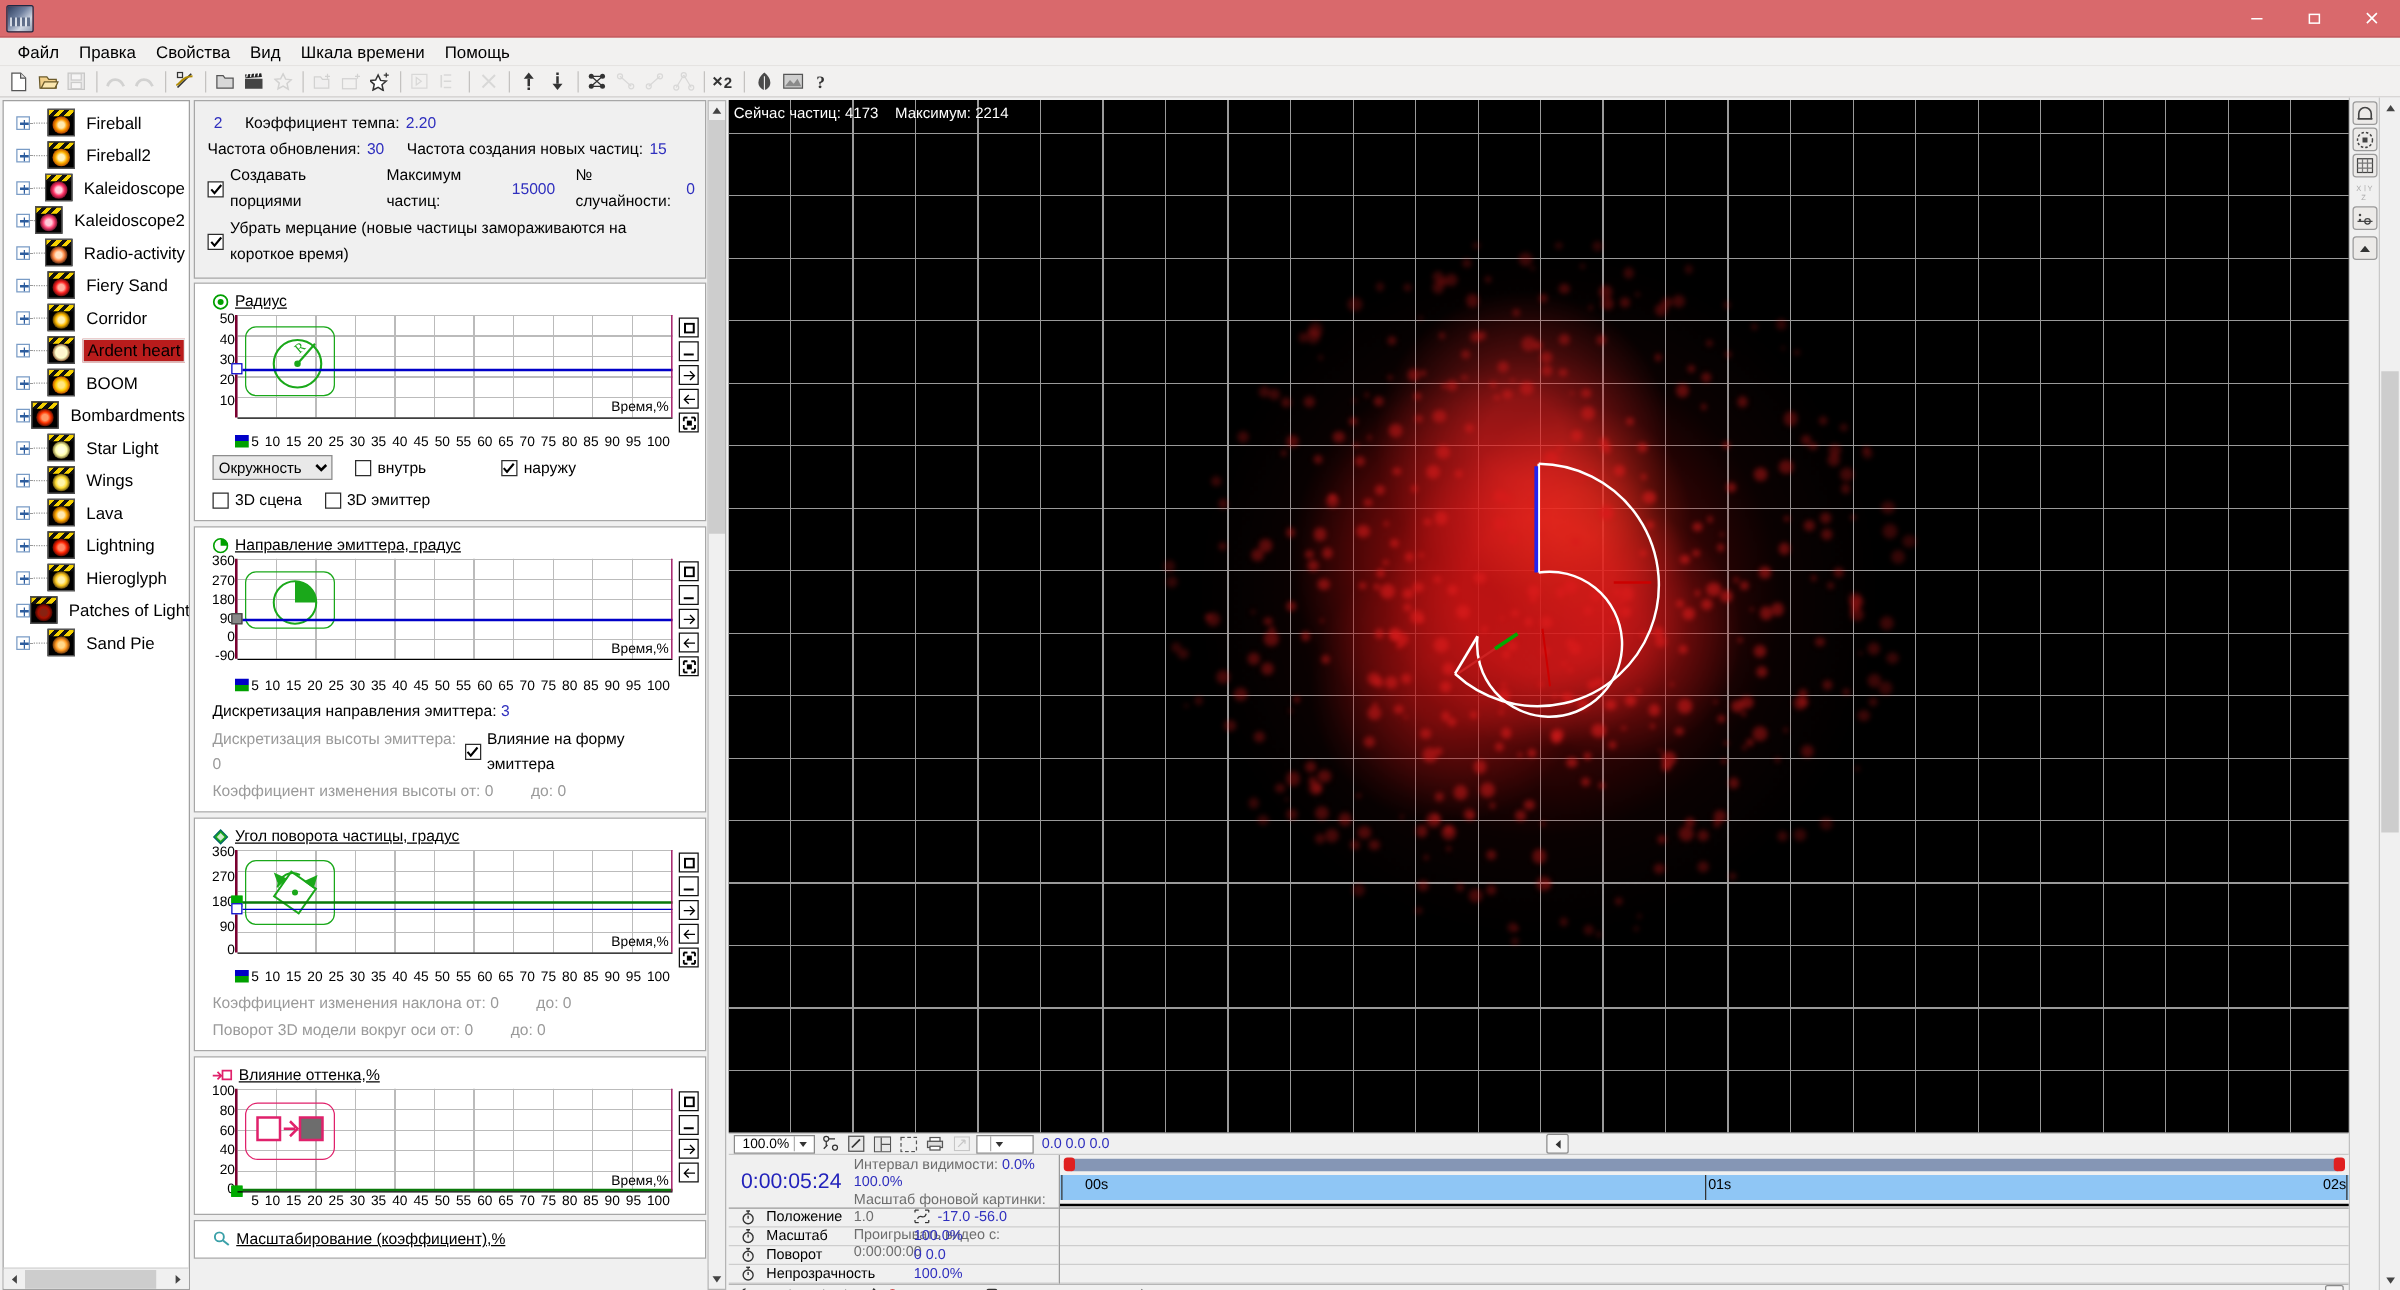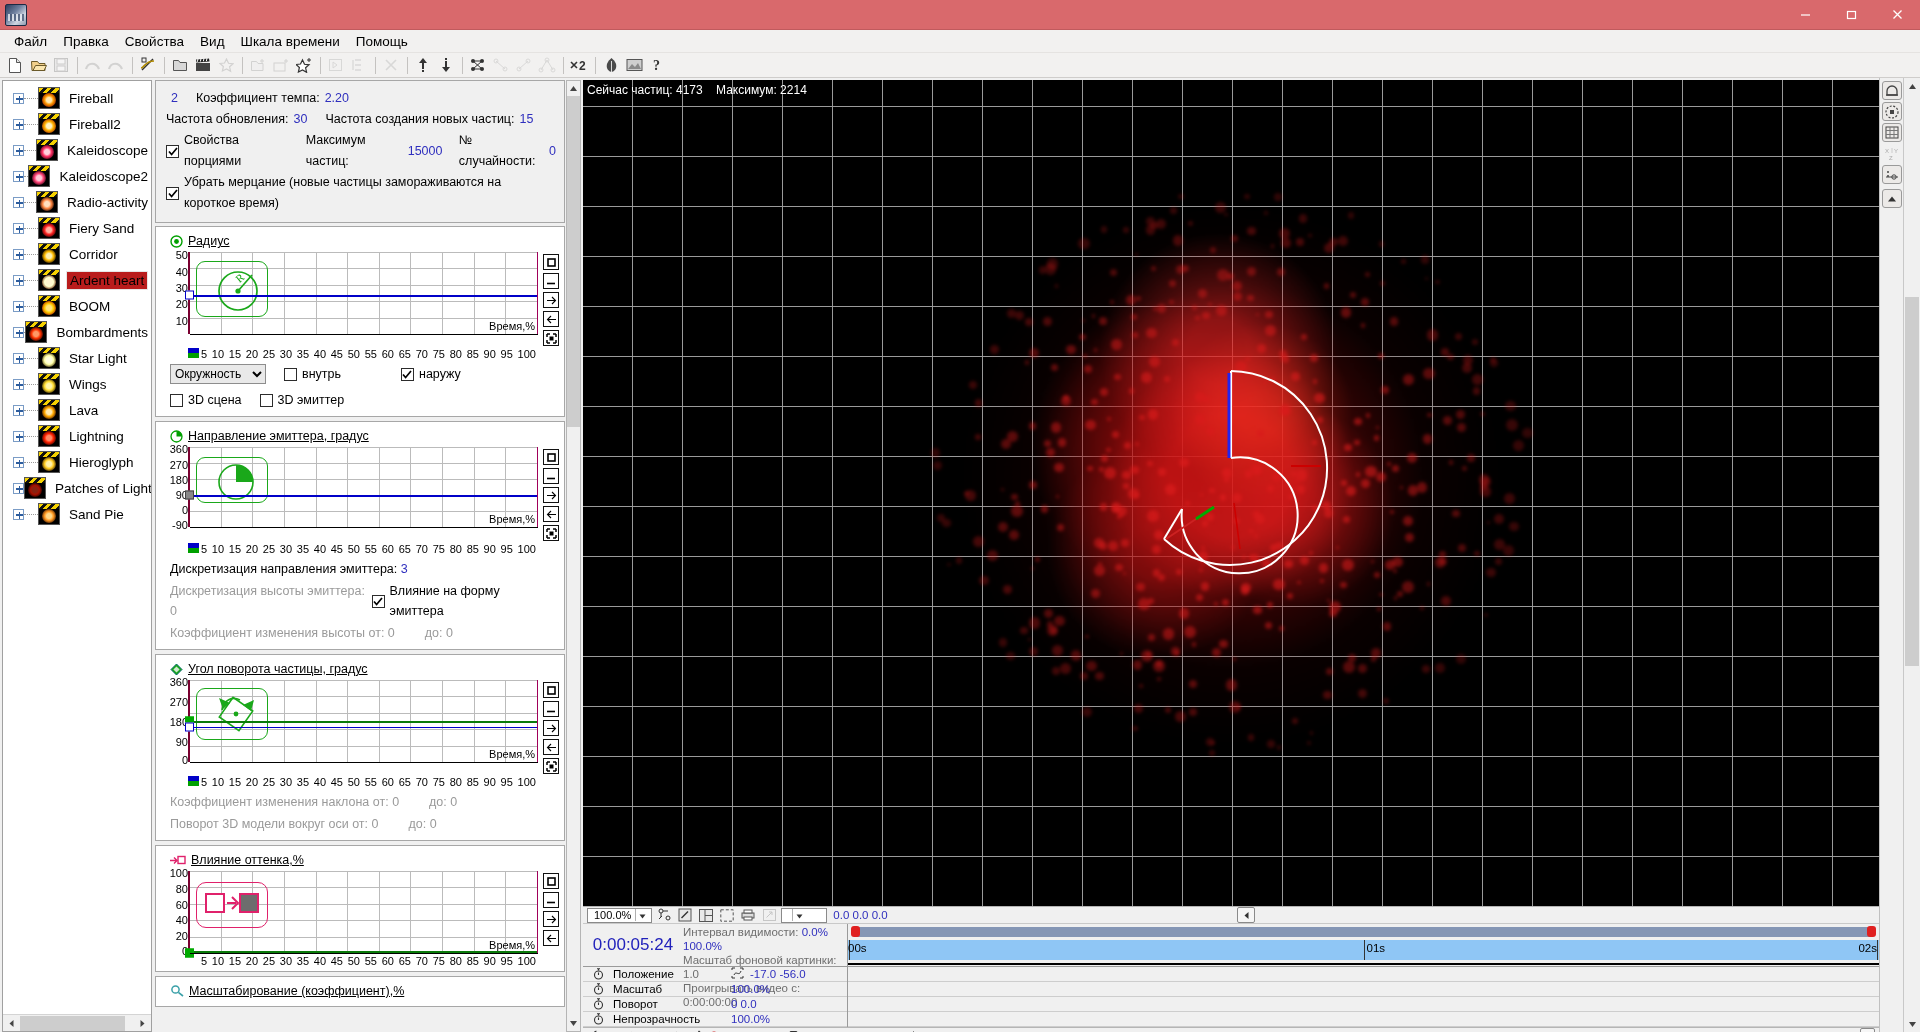--- a/index.html
+++ b/index.html
@@ -598,21 +598,21 @@
           <span class="gap"></span>
           <span>Частота создания новых частиц:</span>
           <span class="num" style="margin-left:5px">15</span>
         </div>
         <div class="row">
           <span class="cb">
             <svg width="10" height="9" viewBox="0 0 10 9">
                 <path d="M1 4.5l2.6 3L9 1" fill="none" stroke="#000" stroke-width="1.7"></path>
               </svg>
             </span>
-          <span>Свойства порциями</span>
+          <span>Создавать порциями</span>
           <span class="gap"></span>
           <span>Максимум частиц:</span>
           <span class="num" style="margin-left:5px">15000</span>
           <span class="gap"></span>
           <span>№ случайности:</span>
           <span class="num" style="margin-left:5px">0</span>
         </div>
         <div class="row">
           <span class="cb">
             <svg width="10" height="9" viewBox="0 0 10 9">
@@ -1619,21 +1619,21 @@
         </div>
         <div class="tl-right">
           <div class="ruler">
             <div class="bar"></div>
             <div class="cap" style="left:3px"></div>
             <div class="cap" style="right:3px"></div>
             <div class="band"></div>
             <div class="tick" style="left:1px"></div>
             <div class="tick" style="left:50%"></div>
             <div class="tick" style="right:1px"></div>
-            <div class="tl-lbl" style="left:0">00s</div>
+            <div class="tl-lbl" style="left:20px">00s</div>
             <div class="tl-lbl" style="left:calc(50% + 3px)">01s</div>
             <div class="tl-lbl" style="right:2px">02s</div>
             <div class="base"></div>
           </div>
           <div class="tl-rows" id="tlrows">
               <div class="tl-rowline"></div>
               <div class="tl-rowline"></div>
               <div class="tl-rowline"></div>
               <div class="tl-rowline"></div>
             </div>

